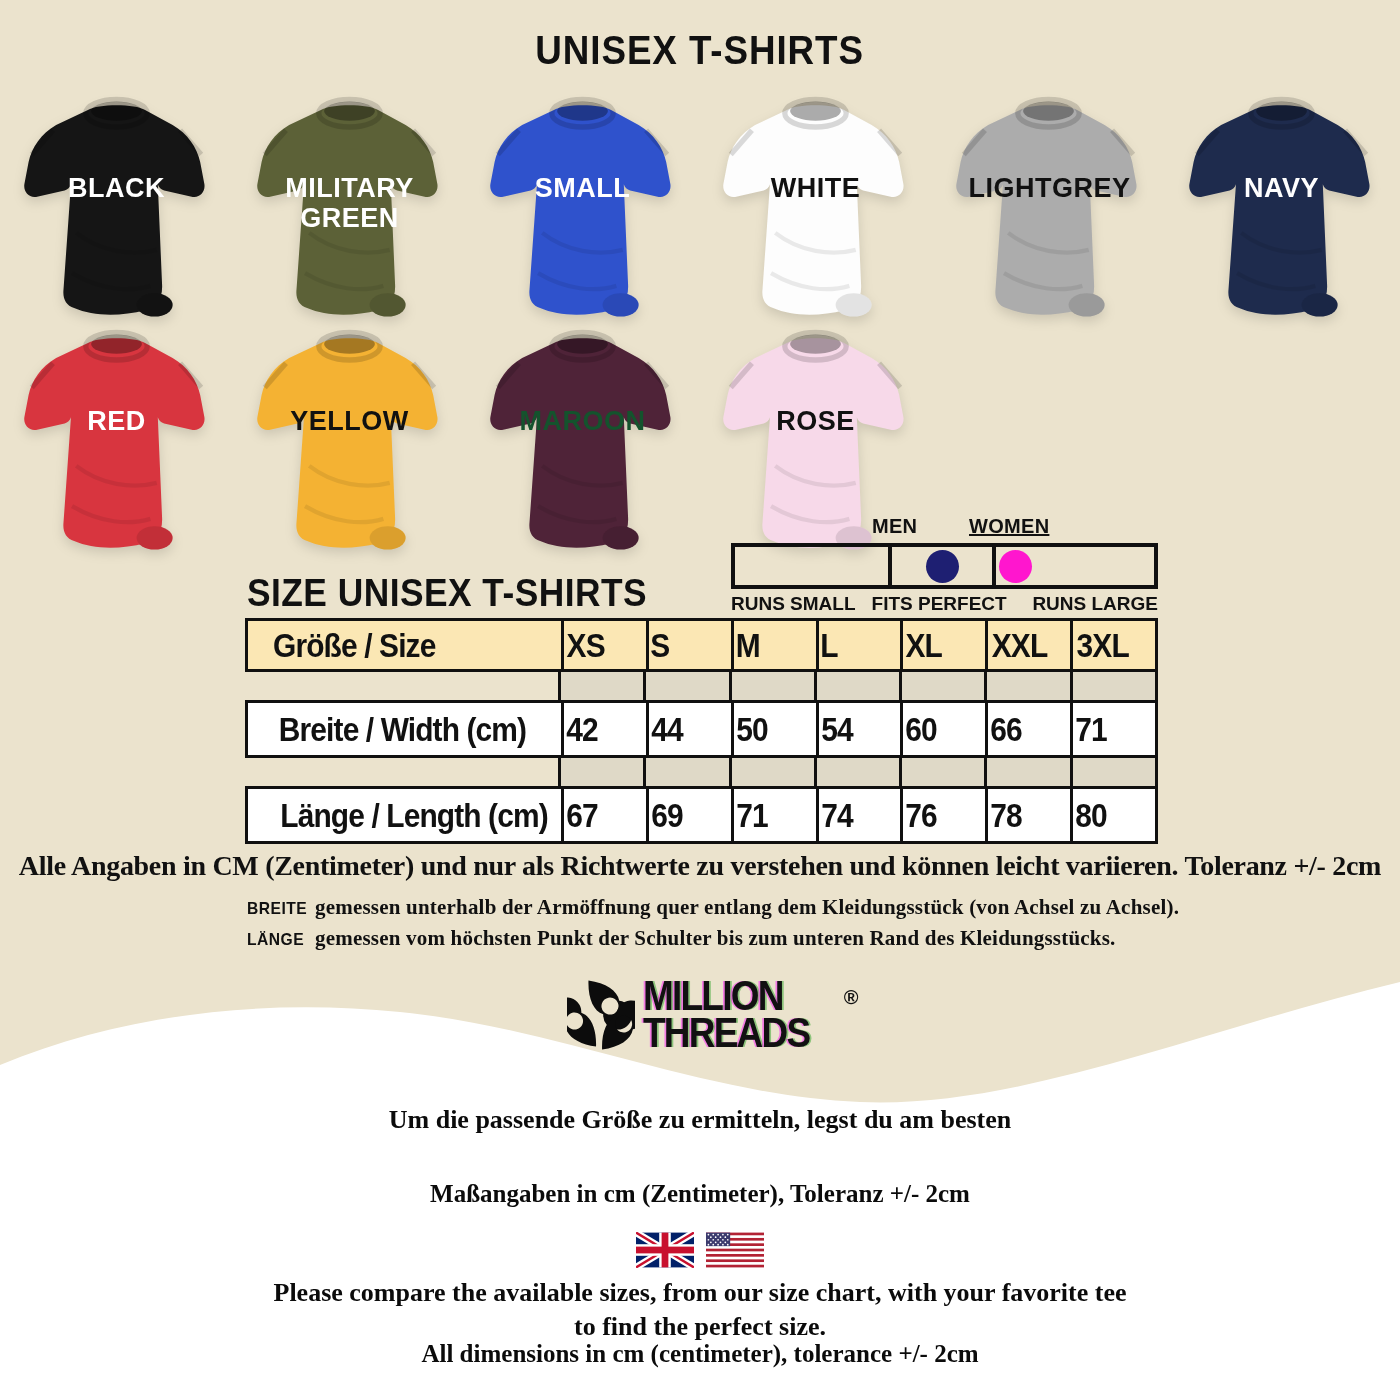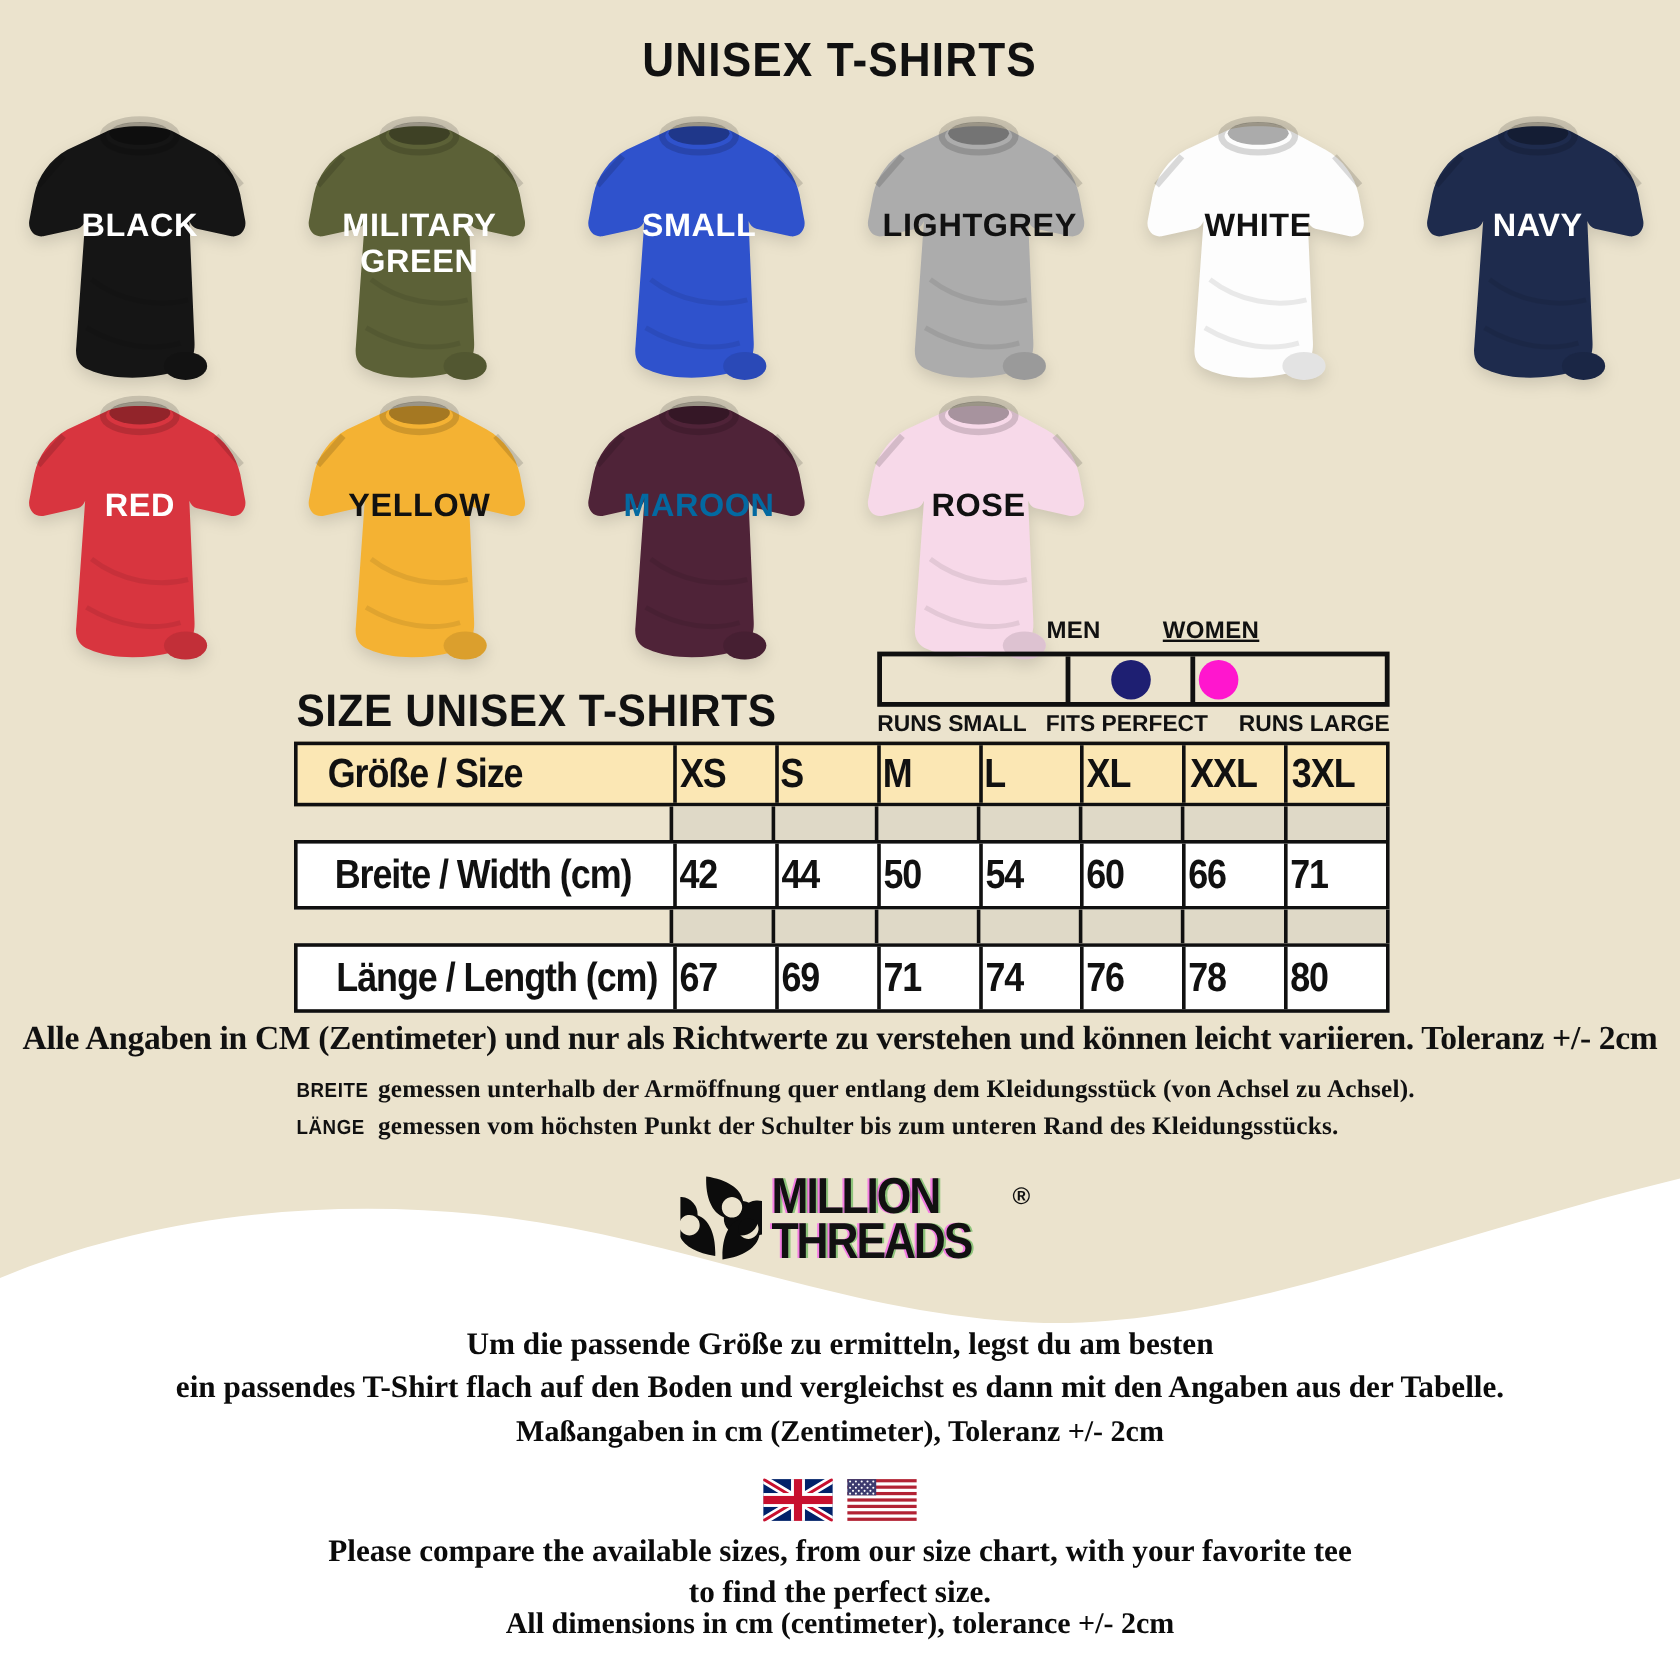--- a/index.html
+++ b/index.html
@@ -154,56 +154,56 @@
       <path d="M190,56 L170,33" stroke="rgba(0,0,0,.14)" stroke-width="5" fill="none"></path>
       <path d="M72,130 C95,148 125,152 148,146" stroke="rgba(0,0,0,.08)" stroke-width="4" fill="none"></path>
       <path d="M68,168 C95,184 122,186 142,180" stroke="rgba(0,0,0,.08)" stroke-width="4" fill="none"></path>
     </g>
   </svg>
         <div class="shirt-label" style="color:#ffffff">SMALL</div>
       </div>
       <div class="shirt">
         <svg viewBox="0 0 220 212" width="233" height="225">
     <g>
+      <path fill="#FDFDFD" d="M83,14 C92,8 128,8 137,14 L163,28 C177,36 186,49 189,63 L193,84
+        C194,91 189,97 182,96 L155,90 C152,89 150,87 149,84 L153,178
+        C154,194 147,200 137,203 C114,209 88,209 70,201 C62,198 59,192 60,183
+        L67,84 C66,87 64,89 61,90 L34,96 C27,97 22,91 23,84 L27,63
+        C30,49 39,36 53,28 Z"></path>
+      <ellipse cx="146" cy="198" rx="17" ry="11" fill="#FDFDFD"></ellipse>
+      <ellipse cx="146" cy="198" rx="17" ry="11" fill="rgba(0,0,0,.10)"></ellipse>
+      <ellipse cx="110" cy="17" rx="29" ry="13" fill="none" stroke="rgba(0,0,0,.15)" stroke-width="5"></ellipse>
+      <ellipse cx="110" cy="15" rx="24" ry="9" fill="rgba(0,0,0,.32)"></ellipse>
+      <path d="M30,56 L50,33" stroke="rgba(0,0,0,.14)" stroke-width="5" fill="none"></path>
+      <path d="M190,56 L170,33" stroke="rgba(0,0,0,.14)" stroke-width="5" fill="none"></path>
+      <path d="M72,130 C95,148 125,152 148,146" stroke="rgba(0,0,0,.08)" stroke-width="4" fill="none"></path>
+      <path d="M68,168 C95,184 122,186 142,180" stroke="rgba(0,0,0,.08)" stroke-width="4" fill="none"></path>
+    </g>
+  </svg>
+        <div class="shirt-label" style="color:#111111">WHITE</div>
+      </div>
+      <div class="shirt">
+        <svg viewBox="0 0 220 212" width="233" height="225">
+    <g>
       <path fill="#ACACAC" d="M83,14 C92,8 128,8 137,14 L163,28 C177,36 186,49 189,63 L193,84
         C194,91 189,97 182,96 L155,90 C152,89 150,87 149,84 L153,178
         C154,194 147,200 137,203 C114,209 88,209 70,201 C62,198 59,192 60,183
         L67,84 C66,87 64,89 61,90 L34,96 C27,97 22,91 23,84 L27,63
         C30,49 39,36 53,28 Z"></path>
       <ellipse cx="146" cy="198" rx="17" ry="11" fill="#ACACAC"></ellipse>
       <ellipse cx="146" cy="198" rx="17" ry="11" fill="rgba(0,0,0,.10)"></ellipse>
       <ellipse cx="110" cy="17" rx="29" ry="13" fill="none" stroke="rgba(0,0,0,.15)" stroke-width="5"></ellipse>
       <ellipse cx="110" cy="15" rx="24" ry="9" fill="rgba(0,0,0,.32)"></ellipse>
       <path d="M30,56 L50,33" stroke="rgba(0,0,0,.14)" stroke-width="5" fill="none"></path>
       <path d="M190,56 L170,33" stroke="rgba(0,0,0,.14)" stroke-width="5" fill="none"></path>
       <path d="M72,130 C95,148 125,152 148,146" stroke="rgba(0,0,0,.08)" stroke-width="4" fill="none"></path>
       <path d="M68,168 C95,184 122,186 142,180" stroke="rgba(0,0,0,.08)" stroke-width="4" fill="none"></path>
     </g>
   </svg>
         <div class="shirt-label" style="color:#111111">LIGHTGREY</div>
-      </div>
-      <div class="shirt">
-        <svg viewBox="0 0 220 212" width="233" height="225">
-    <g>
-      <path fill="#FDFDFD" d="M83,14 C92,8 128,8 137,14 L163,28 C177,36 186,49 189,63 L193,84
-        C194,91 189,97 182,96 L155,90 C152,89 150,87 149,84 L153,178
-        C154,194 147,200 137,203 C114,209 88,209 70,201 C62,198 59,192 60,183
-        L67,84 C66,87 64,89 61,90 L34,96 C27,97 22,91 23,84 L27,63
-        C30,49 39,36 53,28 Z"></path>
-      <ellipse cx="146" cy="198" rx="17" ry="11" fill="#FDFDFD"></ellipse>
-      <ellipse cx="146" cy="198" rx="17" ry="11" fill="rgba(0,0,0,.10)"></ellipse>
-      <ellipse cx="110" cy="17" rx="29" ry="13" fill="none" stroke="rgba(0,0,0,.15)" stroke-width="5"></ellipse>
-      <ellipse cx="110" cy="15" rx="24" ry="9" fill="rgba(0,0,0,.32)"></ellipse>
-      <path d="M30,56 L50,33" stroke="rgba(0,0,0,.14)" stroke-width="5" fill="none"></path>
-      <path d="M190,56 L170,33" stroke="rgba(0,0,0,.14)" stroke-width="5" fill="none"></path>
-      <path d="M72,130 C95,148 125,152 148,146" stroke="rgba(0,0,0,.08)" stroke-width="4" fill="none"></path>
-      <path d="M68,168 C95,184 122,186 142,180" stroke="rgba(0,0,0,.08)" stroke-width="4" fill="none"></path>
-    </g>
-  </svg>
-        <div class="shirt-label" style="color:#111111">WHITE</div>
       </div>
       <div class="shirt">
         <svg viewBox="0 0 220 212" width="233" height="225">
     <g>
       <path fill="#1E2B4D" d="M83,14 C92,8 128,8 137,14 L163,28 C177,36 186,49 189,63 L193,84
         C194,91 189,97 182,96 L155,90 C152,89 150,87 149,84 L153,178
         C154,194 147,200 137,203 C114,209 88,209 70,201 C62,198 59,192 60,183
         L67,84 C66,87 64,89 61,90 L34,96 C27,97 22,91 23,84 L27,63
         C30,49 39,36 53,28 Z"></path>
       <ellipse cx="146" cy="198" rx="17" ry="11" fill="#1E2B4D"></ellipse>
@@ -271,21 +271,21 @@
       <ellipse cx="146" cy="198" rx="17" ry="11" fill="#4F2338"></ellipse>
       <ellipse cx="146" cy="198" rx="17" ry="11" fill="rgba(0,0,0,.10)"></ellipse>
       <ellipse cx="110" cy="17" rx="29" ry="13" fill="none" stroke="rgba(0,0,0,.15)" stroke-width="5"></ellipse>
       <ellipse cx="110" cy="15" rx="24" ry="9" fill="rgba(0,0,0,.32)"></ellipse>
       <path d="M30,56 L50,33" stroke="rgba(0,0,0,.14)" stroke-width="5" fill="none"></path>
       <path d="M190,56 L170,33" stroke="rgba(0,0,0,.14)" stroke-width="5" fill="none"></path>
       <path d="M72,130 C95,148 125,152 148,146" stroke="rgba(0,0,0,.08)" stroke-width="4" fill="none"></path>
       <path d="M68,168 C95,184 122,186 142,180" stroke="rgba(0,0,0,.08)" stroke-width="4" fill="none"></path>
     </g>
   </svg>
-        <div class="shirt-label" style="color:#0369a1">MAROON</div>
+        <div class="shirt-label" style="color:#14532d">MAROON</div>
       </div>
       <div class="shirt">
         <svg viewBox="0 0 220 212" width="233" height="225">
     <g>
       <path fill="#F7D9E9" d="M83,14 C92,8 128,8 137,14 L163,28 C177,36 186,49 189,63 L193,84
         C194,91 189,97 182,96 L155,90 C152,89 150,87 149,84 L153,178
         C154,194 147,200 137,203 C114,209 88,209 70,201 C62,198 59,192 60,183
         L67,84 C66,87 64,89 61,90 L34,96 C27,97 22,91 23,84 L27,63
         C30,49 39,36 53,28 Z"></path>
       <ellipse cx="146" cy="198" rx="17" ry="11" fill="#F7D9E9"></ellipse>
@@ -452,21 +452,20 @@
       <span class="brand-reg">®</span>
     </div>
   </div>
 
   <svg class="wave" viewBox="0 0 1400 440" preserveAspectRatio="none">
     <path d="M0,105 C 120,55 260,38 400,52 C 560,68 700,135 860,142 C 1020,149 1200,70 1400,22 L1400,440 L0,440 Z" fill="#ffffff"></path>
   </svg>
 
   <div class="footer-text f-de1">
     <span>Um die passende Größe zu ermitteln, legst du am besten</span><br>
-    <span>ein passendes T-Shirt flach auf den Boden und vergleichst es dann mit den Angaben aus der Tabelle.</span>
   </div>
   <div class="footer-text f-de3">Maßangaben in cm (Zentimeter), Toleranz +/- 2cm</div>
 
   <div class="flags">
     <span>
       <svg width="58" height="36" viewBox="0 0 60 36">
         <rect width="60" height="36" fill="#012169"></rect>
         <path d="M0,0 L60,36 M60,0 L0,36" stroke="#fff" stroke-width="7.2"></path>
         <path d="M0,0 L60,36 M60,0 L0,36" stroke="#C8102E" stroke-width="2.6"></path>
         <rect x="24" width="12" height="36" fill="#fff"></rect>

